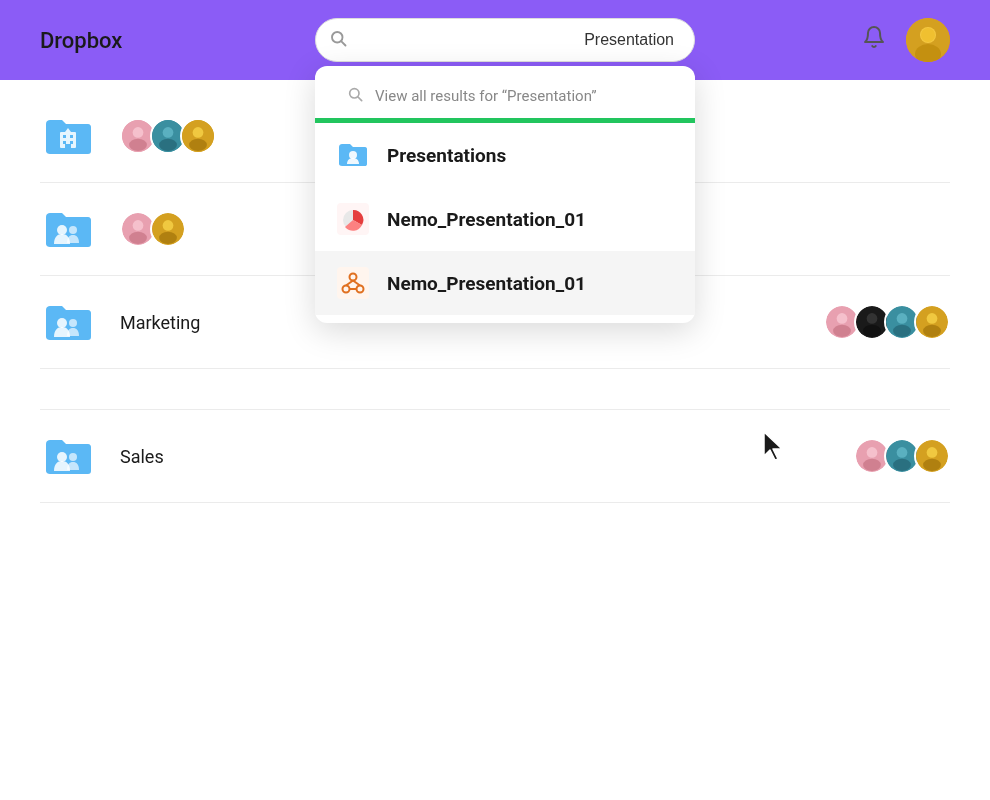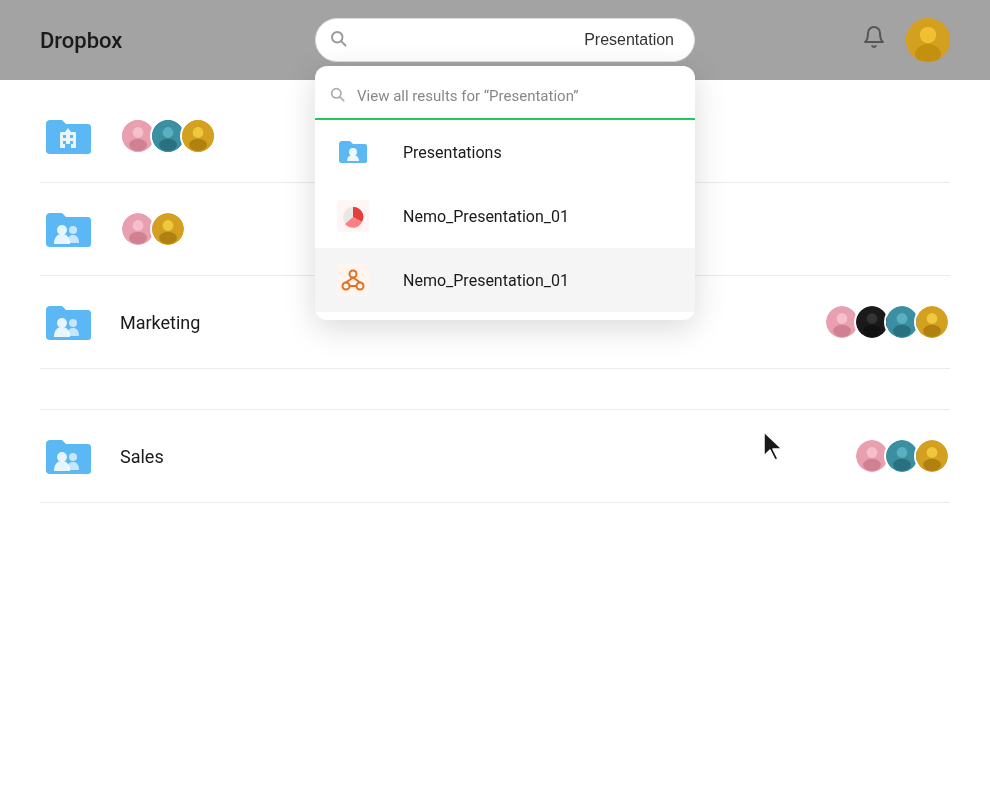--- a/index.html
+++ b/index.html
@@ -10,21 +10,21 @@
       height: 800px;
       overflow: hidden;
       position: relative;
     }
 
     
     .header {
       display: flex;
       align-items: center;
       padding: 18px 40px;
-      background: #a3a3a3;
+      background: #8b5cf6;
       position: relative;
       z-index: 10;
       gap: 18px;
     }
     .logo-text {
       font-size: 22px;
       font-weight: 500;
       color: #1a1a1a;
       margin-right: auto;
       min-width: 120px;
@@ -93,25 +93,25 @@
       border-radius: 12px;
       box-shadow: 0 8px 32px rgba(0,0,0,0.15);
       z-index: 200;
       padding: 8px 0;
       min-width: 380px;
     }
     .dropdown-view-all {
       display: flex;
       align-items: center;
       gap: 12px;
-      padding: 12px 14px;
+      padding: 12px 32px;
       color: #888;
       font-size: 15px;
       cursor: pointer;
-      border-bottom: 2px solid #22c55e;
+      border-bottom: 5px solid #22c55e;
     }
     .dropdown-search-icon {
       font-size: 16px;
       color: #aaa;
     }
     .dropdown-item {
       display: flex;
       align-items: center;
       gap: 16px;
       padding: 14px 20px;
@@ -121,24 +121,23 @@
     .dropdown-item.highlighted { background: #f5f5f5; }
     .dropdown-item-icon {
       width: 36px;
       height: 36px;
       flex-shrink: 0;
       display: flex;
       align-items: center;
       justify-content: center;
     }
     .dropdown-item-label {
-      font-size: 16px;
+      font-size: 19px;
       color: #1a1a1a;
-      font-weight: 400;
-      margin-left: 16px;
+      font-weight: 700;
     }
 
     
     .file-list {
       padding: 0 40px;
       margin-top: 10px;
     }
     .file-row {
       display: flex;
       align-items: center;

